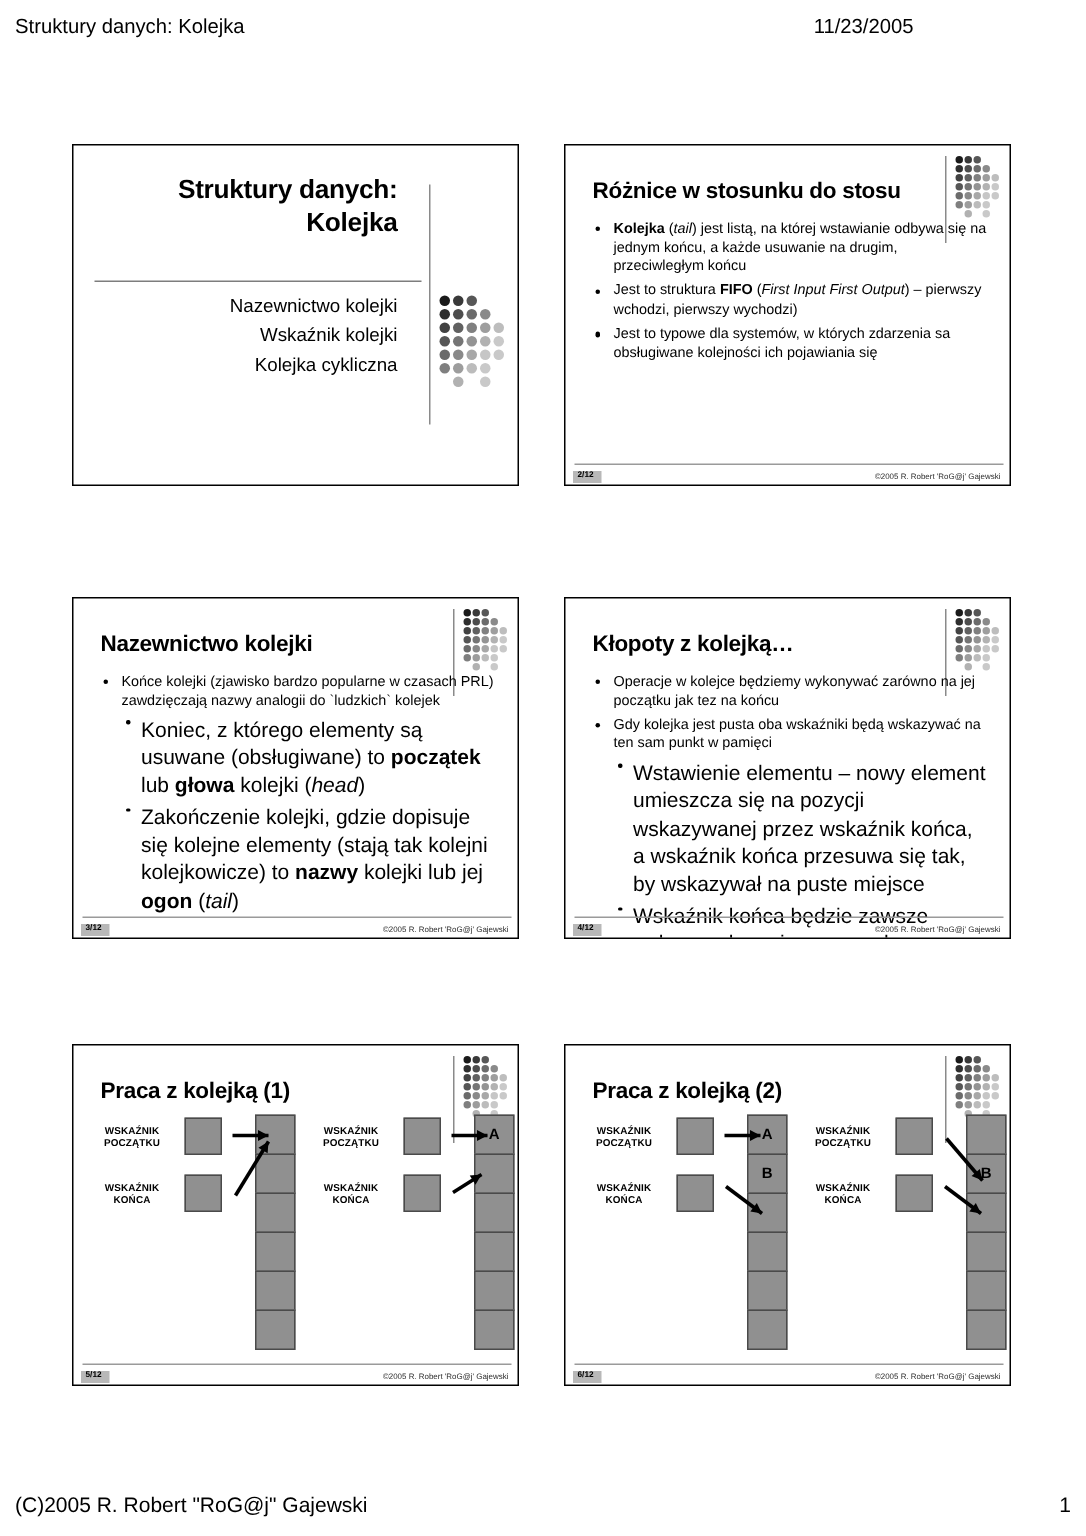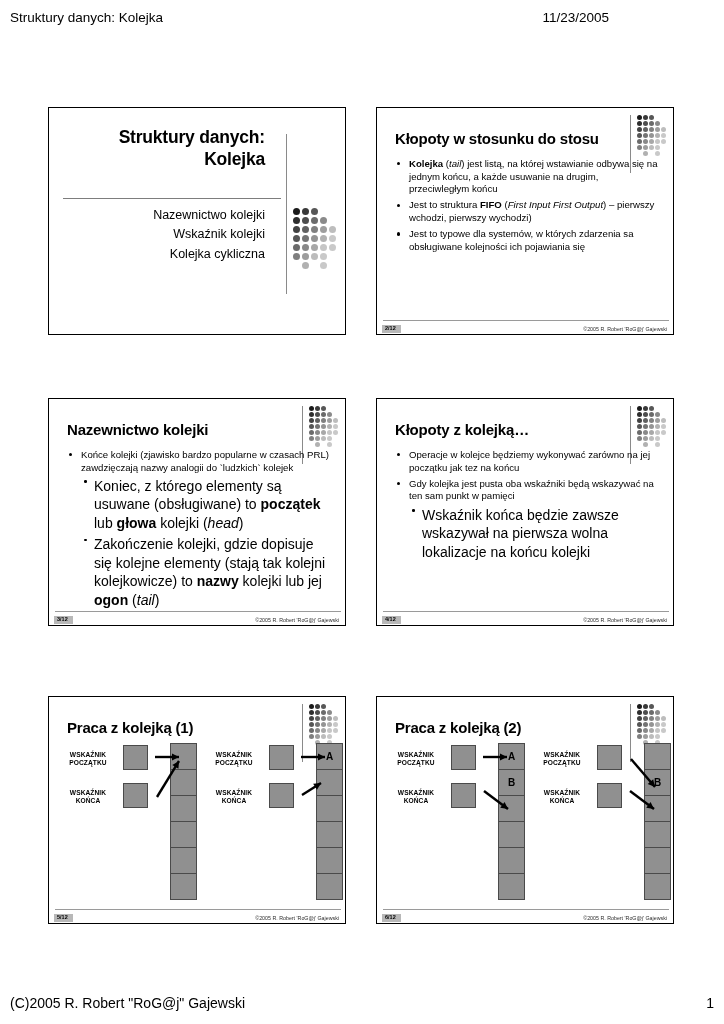--- a/index.html
+++ b/index.html
@@ -33,21 +33,21 @@
   .slide{
     position:absolute;
     width:298px;height:228px;
     background:#ffffff;
     border:1.5px solid #000000;
     box-sizing:border-box;
     overflow:hidden;
   }
   .slide.col-left{left:48px;}
   .slide.col-right{left:376px;}
-  .slide.row-1{top:107px;padding-left:40px;}
+  .slide.row-1{top:96px;padding-left:40px;}
   .slide.row-2{top:398px;}
   .slide.row-3{top:696px;}
 
   
   .dotgrid{position:absolute;display:flex;flex-direction:column;gap:1px;}
   .dotgrid .drow{display:flex;gap:1px;height:5px;}
   .dotgrid .dot{width:5px;height:5px;border-radius:50%;background:#1a1a1a;}
   .dotgrid .sp{width:5px;height:5px;}
 
   
@@ -221,21 +221,21 @@
           <div class="dot" style="background: rgb(177, 177, 177);"></div>
           <div class="sp"></div>
           <div class="dot" style="background: rgb(201, 201, 201);"></div>
           <div class="sp"></div>
           <div class="sp"></div>
         </div>
       </div>
   </div>
 
   <div class="slide col-right row-1">
-    <div class="cs-title">Kłopoty w stosunku do stosu</div>
+    <div class="cs-title">Różnice w stosunku do stosu</div>
     <div class="cs-vline"></div>
     <div class="dotgrid" style="left:260px;top:7px;">
         <div class="drow">
           <div class="dot" style="background: rgb(26, 26, 26);"></div>
           <div class="dot" style="background: rgb(57, 57, 57);"></div>
           <div class="dot" style="background: rgb(87, 87, 87);"></div>
           <div class="sp"></div>
           <div class="sp"></div>
           <div class="sp"></div>
         </div>
@@ -436,20 +436,21 @@
           <div class="sp"></div>
           <div class="dot" style="background: rgb(201, 201, 201);"></div>
           <div class="sp"></div>
           <div class="sp"></div>
         </div>
       </div>
     <div class="cs-body">
         <ul class="lvl1">
           <li>Operacje w kolejce będziemy wykonywać zarówno na jej początku jak tez na końcu</li>
           <li>Gdy kolejka jest pusta oba wskaźniki będą wskazywać na ten sam punkt w pamięci<ul class="lvl2">
+              <li>Wstawienie elementu – nowy element umieszcza się na pozycji wskazywanej przez wskaźnik końca, a wskaźnik końca przesuwa się tak, by wskazywał na puste miejsce</li>
               <li>Wskaźnik końca będzie zawsze wskazywał na pierwsza wolna lokalizacje na końcu kolejki</li>
             </ul></li>
         </ul>
       </div>
     <div class="sf">
       <div class="sf-rule"></div>
       <div class="sf-num">4/12</div>
       <div class="sf-copy">©2005 R. Robert 'RoG@j' Gajewski</div>
     </div>
   </div>

